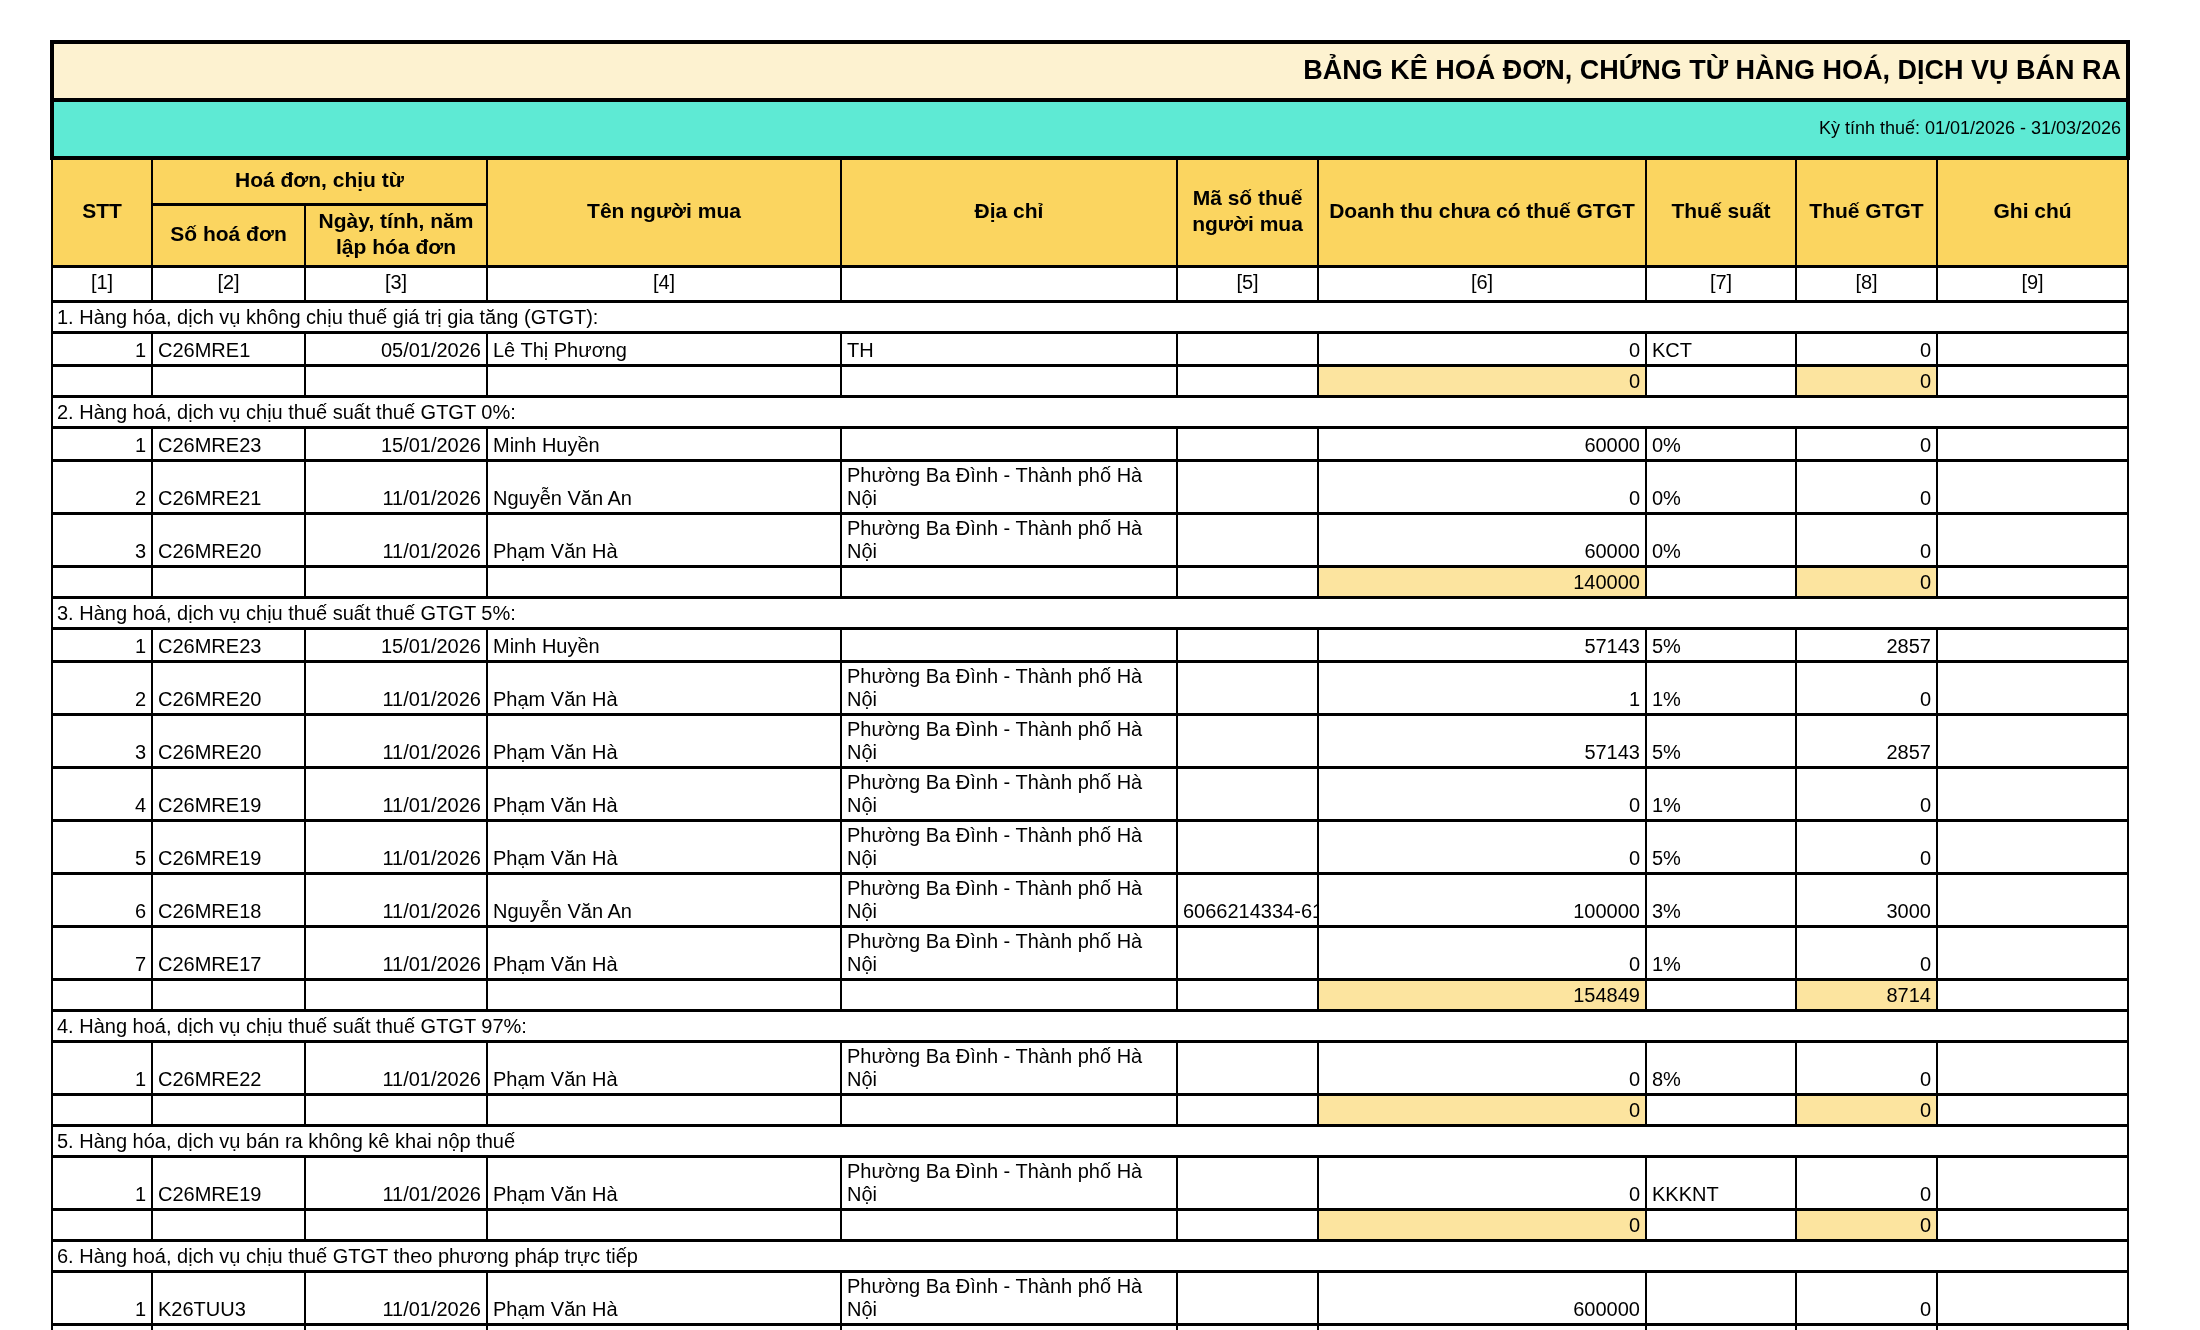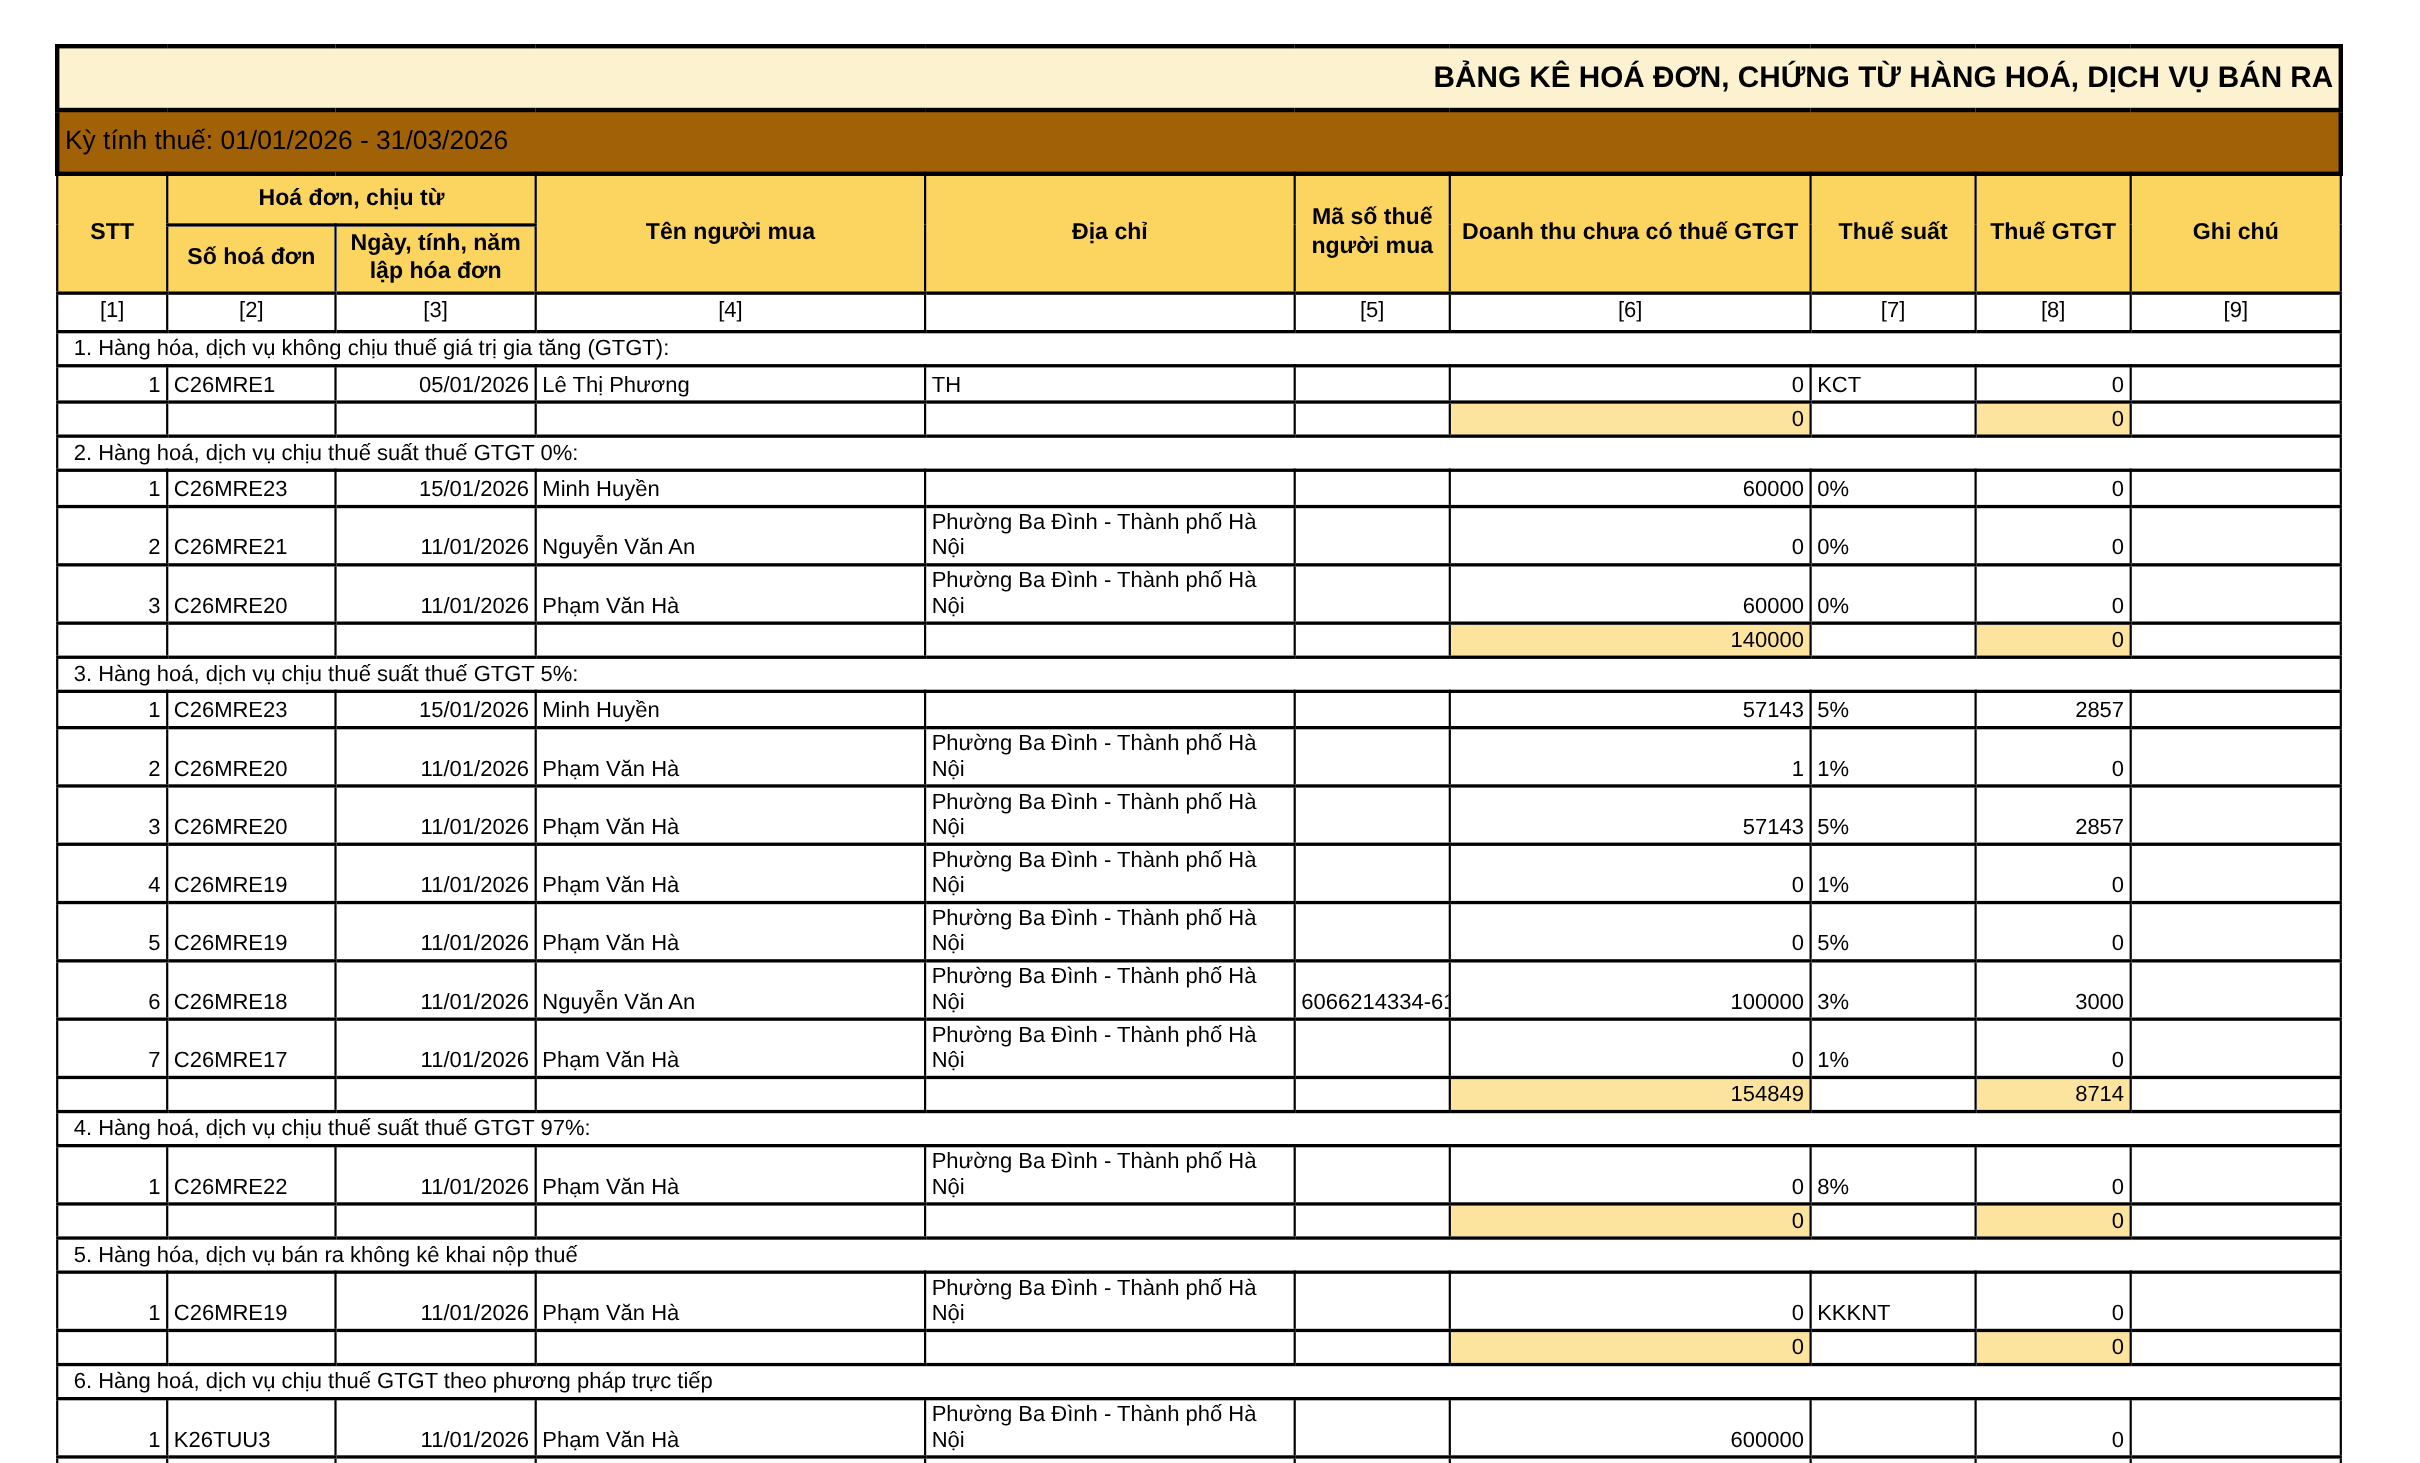--- a/index.html
+++ b/index.html
@@ -34,47 +34,47 @@
   .title-cell {
     background: var(--title-bg, #FDF2D0);
     border: 4px solid var(--border, #000);
     height: 52px;
     text-align: right;
     vertical-align: middle;
     font-weight: bold;
     font-size: 27px;
   }
   .subtitle-cell {
-    background: #a16207;
+    background: #5eead4;
     border: 4px solid var(--border, #000);
     height: 52px;
-    text-align: left;
+    text-align: right;
     vertical-align: middle;
-    font-size: 24px;
+    font-size: 18px;
   }
   tr.hdr1 { height: 46px; }
   tr.hdr2 { height: 62px; }
   .hcell {
     background: var(--header-bg, #FBD560);
     text-align: center;
     vertical-align: middle;
     font-weight: bold;
     font-size: 21px;
     line-height: 1.25;
   }
   tr.idx td {
     height: 30px;
     text-align: center;
     vertical-align: middle;
   }
   td.sechead {
     height: 26px;
     text-align: left;
     vertical-align: bottom;
-    padding-left: 14px;
+    padding-left: 4px;
     margin-left: 20px;
   }
   tr.data.short td { height: 28px; }
   tr.data.tall  td { height: 48px; }
   tr.sub td, tr.grand td { height: 26px; }
   .num { text-align: right; }
   .c-mst { white-space: nowrap; }
   td.hl { background: var(--subtotal-bg, #FCE49F); }
 </style>
 </head>

